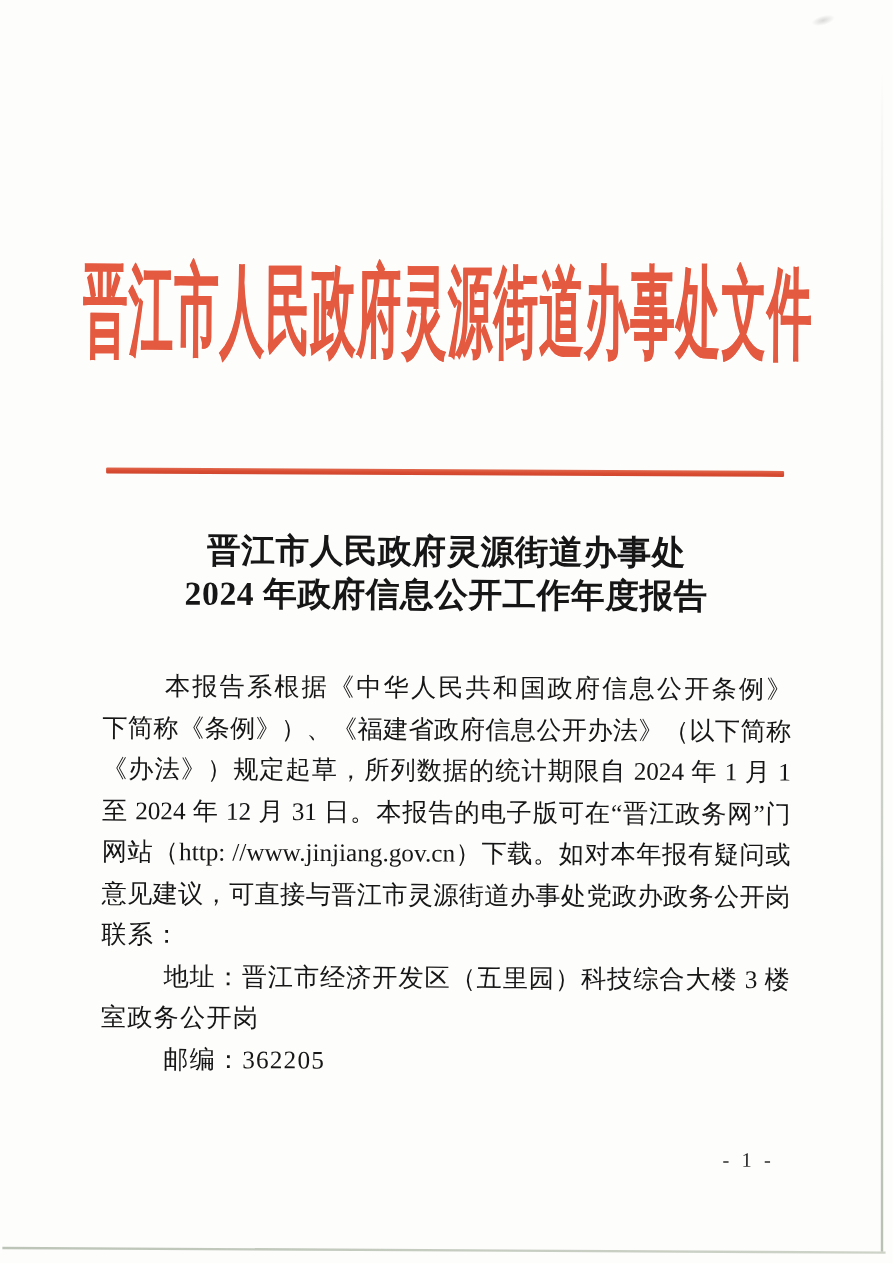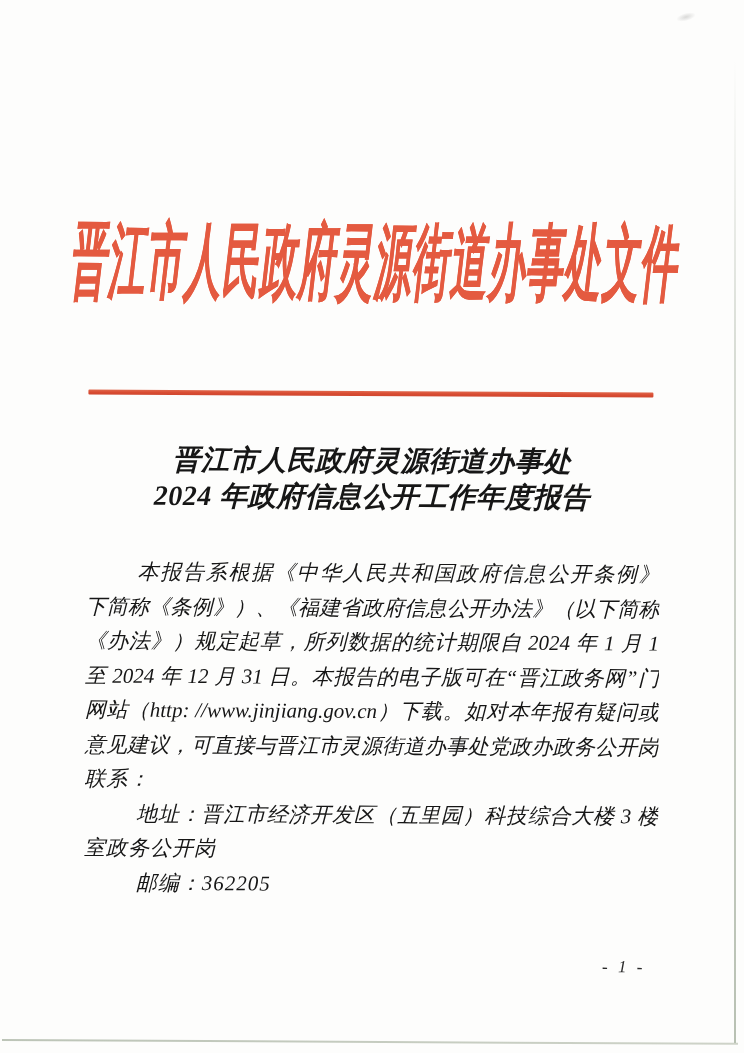--- a/index.html
+++ b/index.html
@@ -6,21 +6,20 @@
     margin: 0; padding: 0;
     background: #ffffff;
     font-family: "Liberation Serif", "DejaVu Serif", serif;
   }
   .scan {
     position: relative;
     width: 744px;
     height: 1053px;
     background: #fdfdfc;
     overflow: hidden;
-    font-style: italic;
   }
   .content {
     position: absolute;
     inset: 0;
     transform: rotate(0.3deg);
     transform-origin: 50% 45%;
   }
   
   .letterhead {
     position: absolute;

